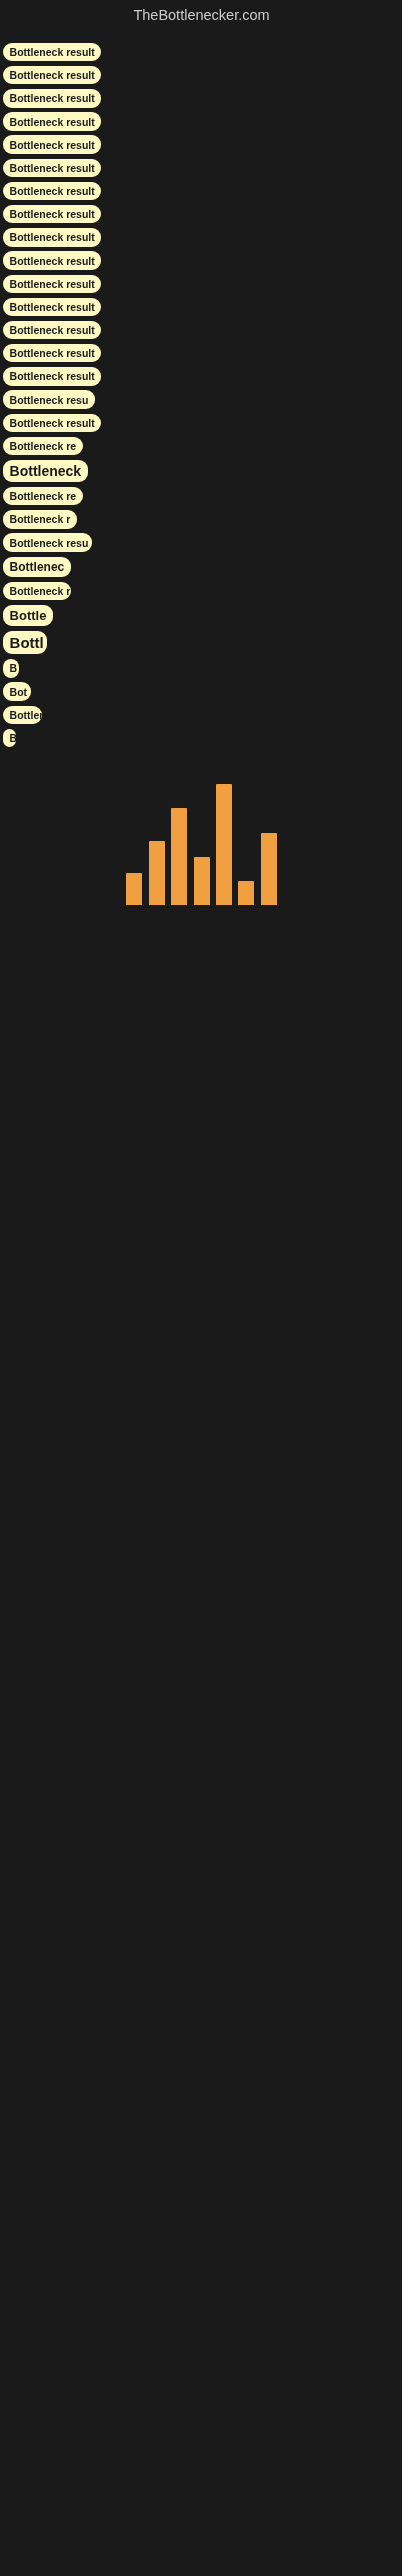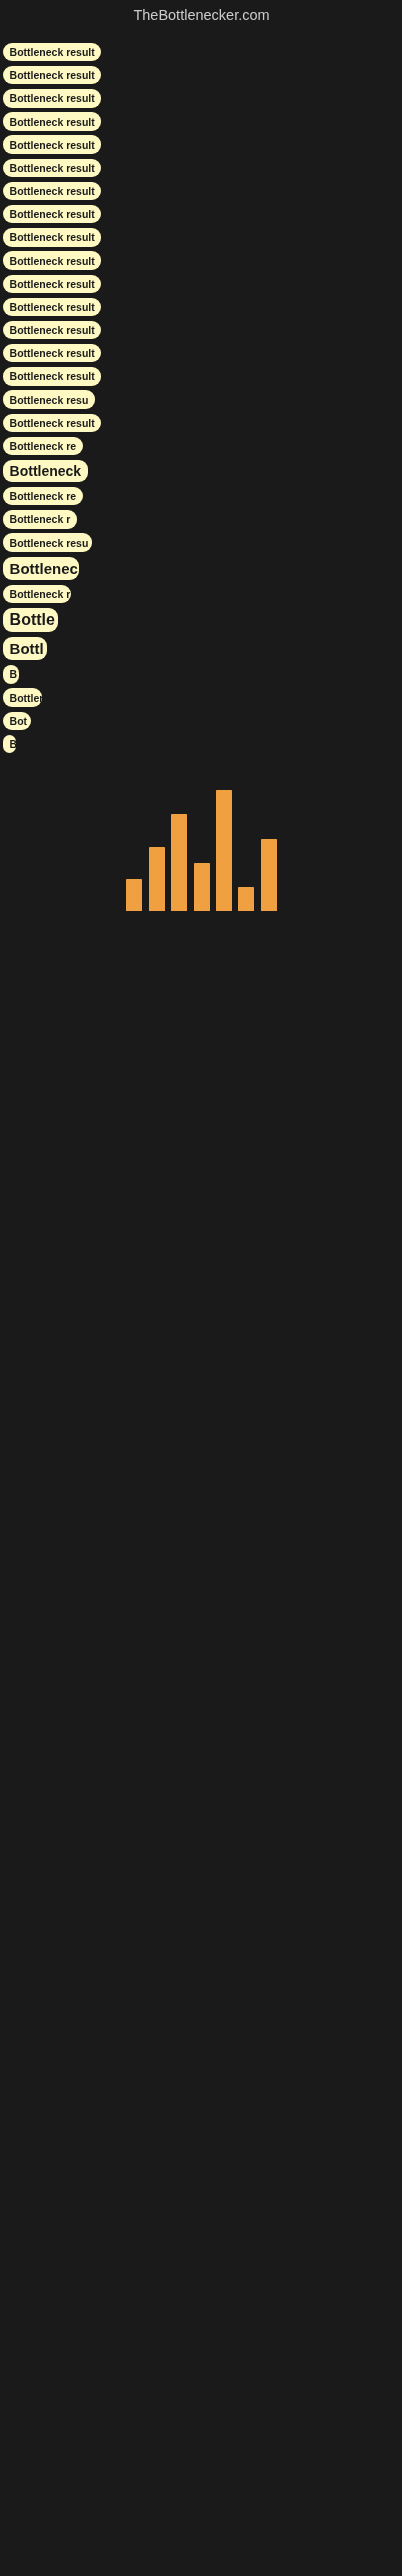--- a/index.html
+++ b/index.html
@@ -126,39 +126,39 @@
     <div class="bottleneck-item">
       <div class="bottleneck-badge" style="max-width: 105px; font-size: 10.5px;">Bottleneck re</div>
     </div>
     <div class="bottleneck-item">
       <div class="bottleneck-badge" style="max-width: 95px; font-size: 10.5px;">Bottleneck r</div>
     </div>
     <div class="bottleneck-item">
       <div class="bottleneck-badge" style="max-width: 89px; font-size: 10.5px;">Bottleneck resu</div>
     </div>
     <div class="bottleneck-item">
-      <div class="bottleneck-badge" style="max-width: 76px; font-size: 15px;">Bottlenec</div>
+      <div class="bottleneck-badge" style="max-width: 76px; font-size: 12px;">Bottlenec</div>
     </div>
     <div class="bottleneck-item">
       <div class="bottleneck-badge" style="max-width: 68px; font-size: 10.5px;">Bottleneck r</div>
     </div>
     <div class="bottleneck-item">
-      <div class="bottleneck-badge" style="max-width: 55px; font-size: 16px;">Bottle</div>
+      <div class="bottleneck-badge" style="max-width: 55px; font-size: 13px;">Bottle</div>
     </div>
     <div class="bottleneck-item">
       <div class="bottleneck-badge" style="max-width: 44px; font-size: 15px;">Bottl</div>
     </div>
     <div class="bottleneck-item">
       <div class="bottleneck-badge" style="max-width: 16px; font-size: 10.5px;">B</div>
     </div>
     <div class="bottleneck-item">
-      <div class="bottleneck-badge" style="max-width: 39px; font-size: 10.5px;">Bottler</div>
+      <div class="bottleneck-badge" style="max-width: 28px; font-size: 10.5px;">Bot</div>
     </div>
     <div class="bottleneck-item">
-      <div class="bottleneck-badge" style="max-width: 28px; font-size: 10.5px;">Bot</div>
+      <div class="bottleneck-badge" style="max-width: 39px; font-size: 10.5px;">Bottler</div>
     </div>
     <div class="bottleneck-item">
       <div class="bottleneck-badge" style="max-width: 12px; font-size: 10.5px;">B</div>
     </div>
   </div>
 
 <div class="vertical-bar-container">
 <div class="vertical-bar" style="height: 32px; background-color: rgb(240, 160, 64);"></div>
     <div class="vertical-bar" style="height: 64px; background-color: rgb(240, 160, 64);"></div>
     <div class="vertical-bar" style="height: 97px; background-color: rgb(240, 160, 64);"></div>

